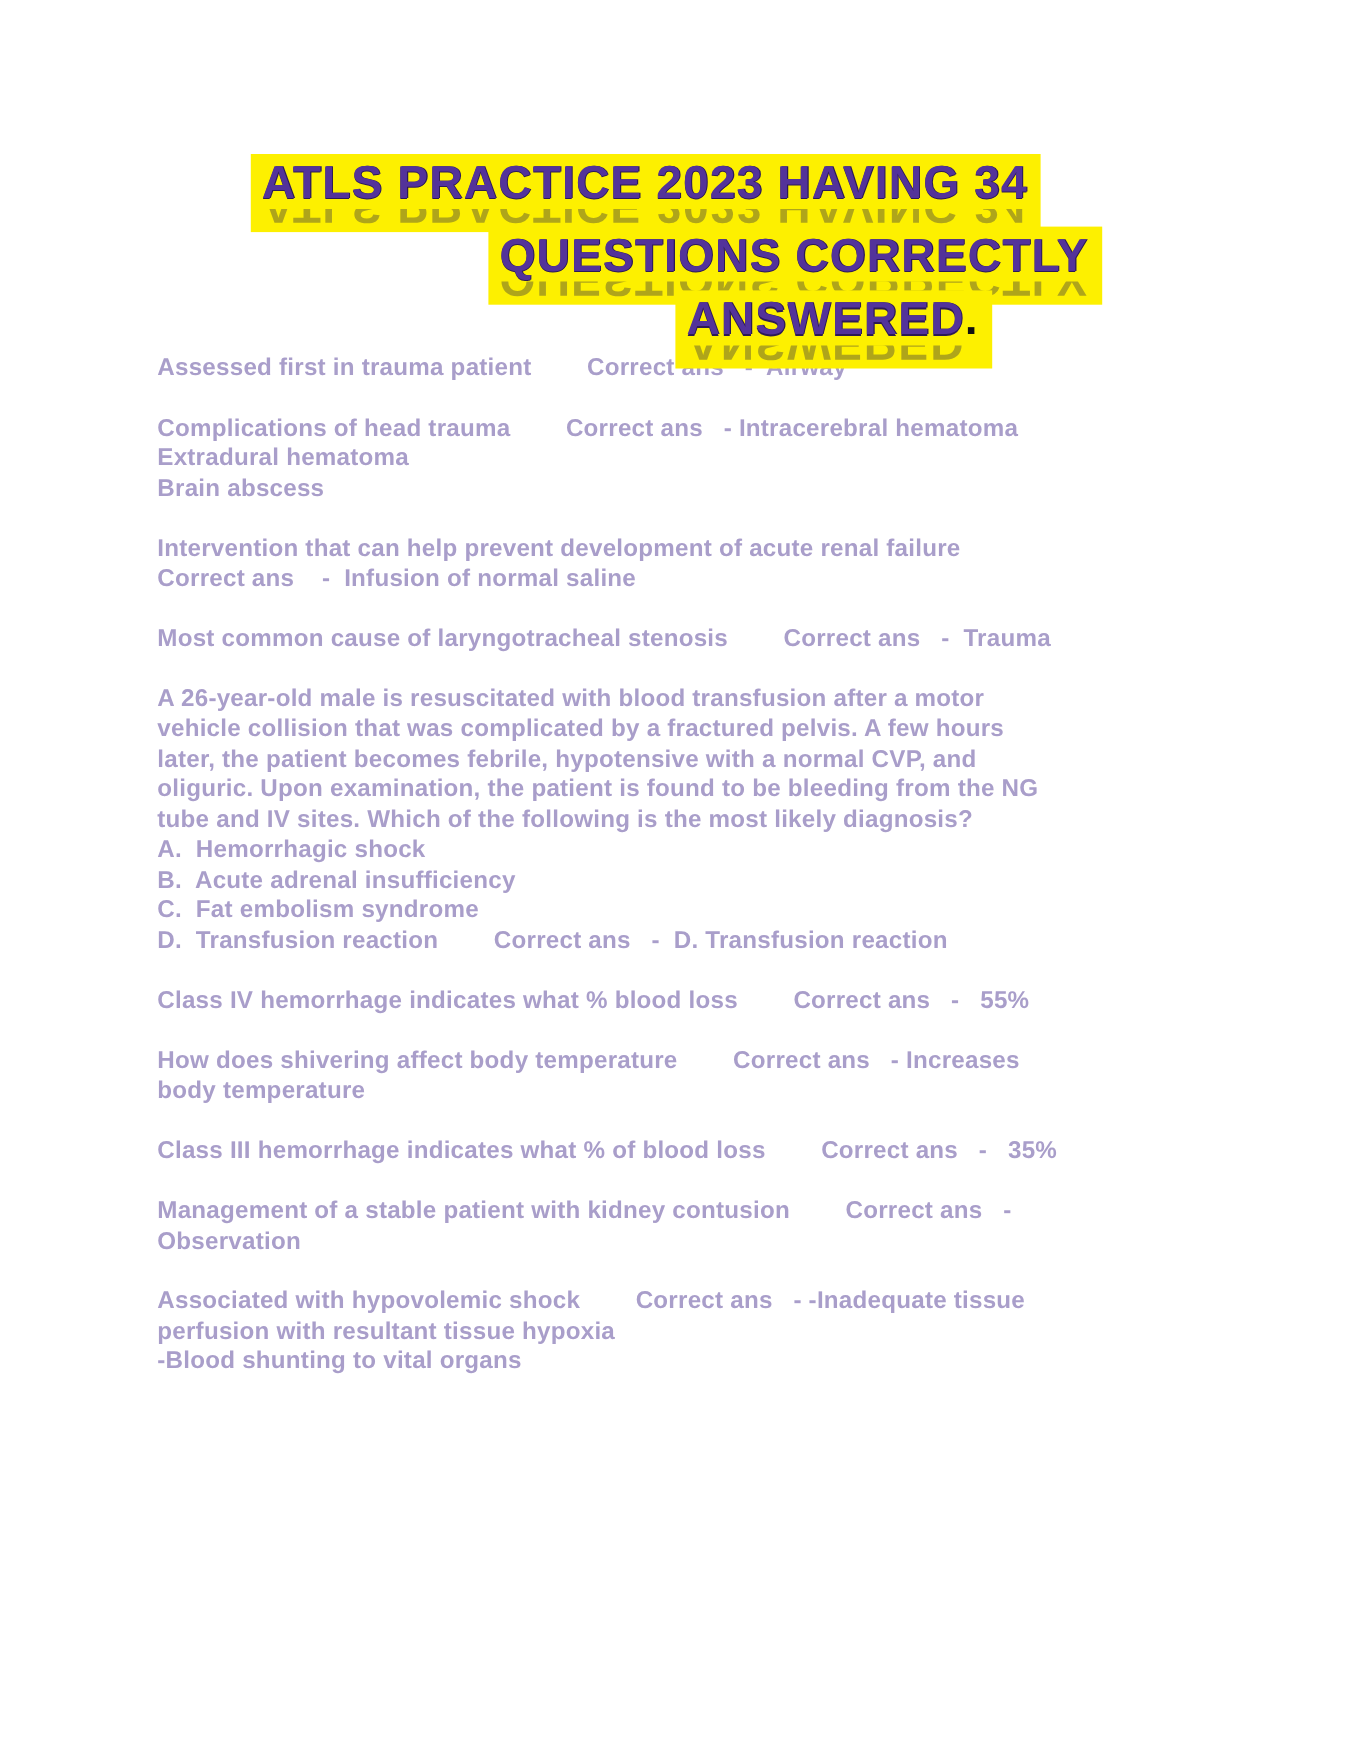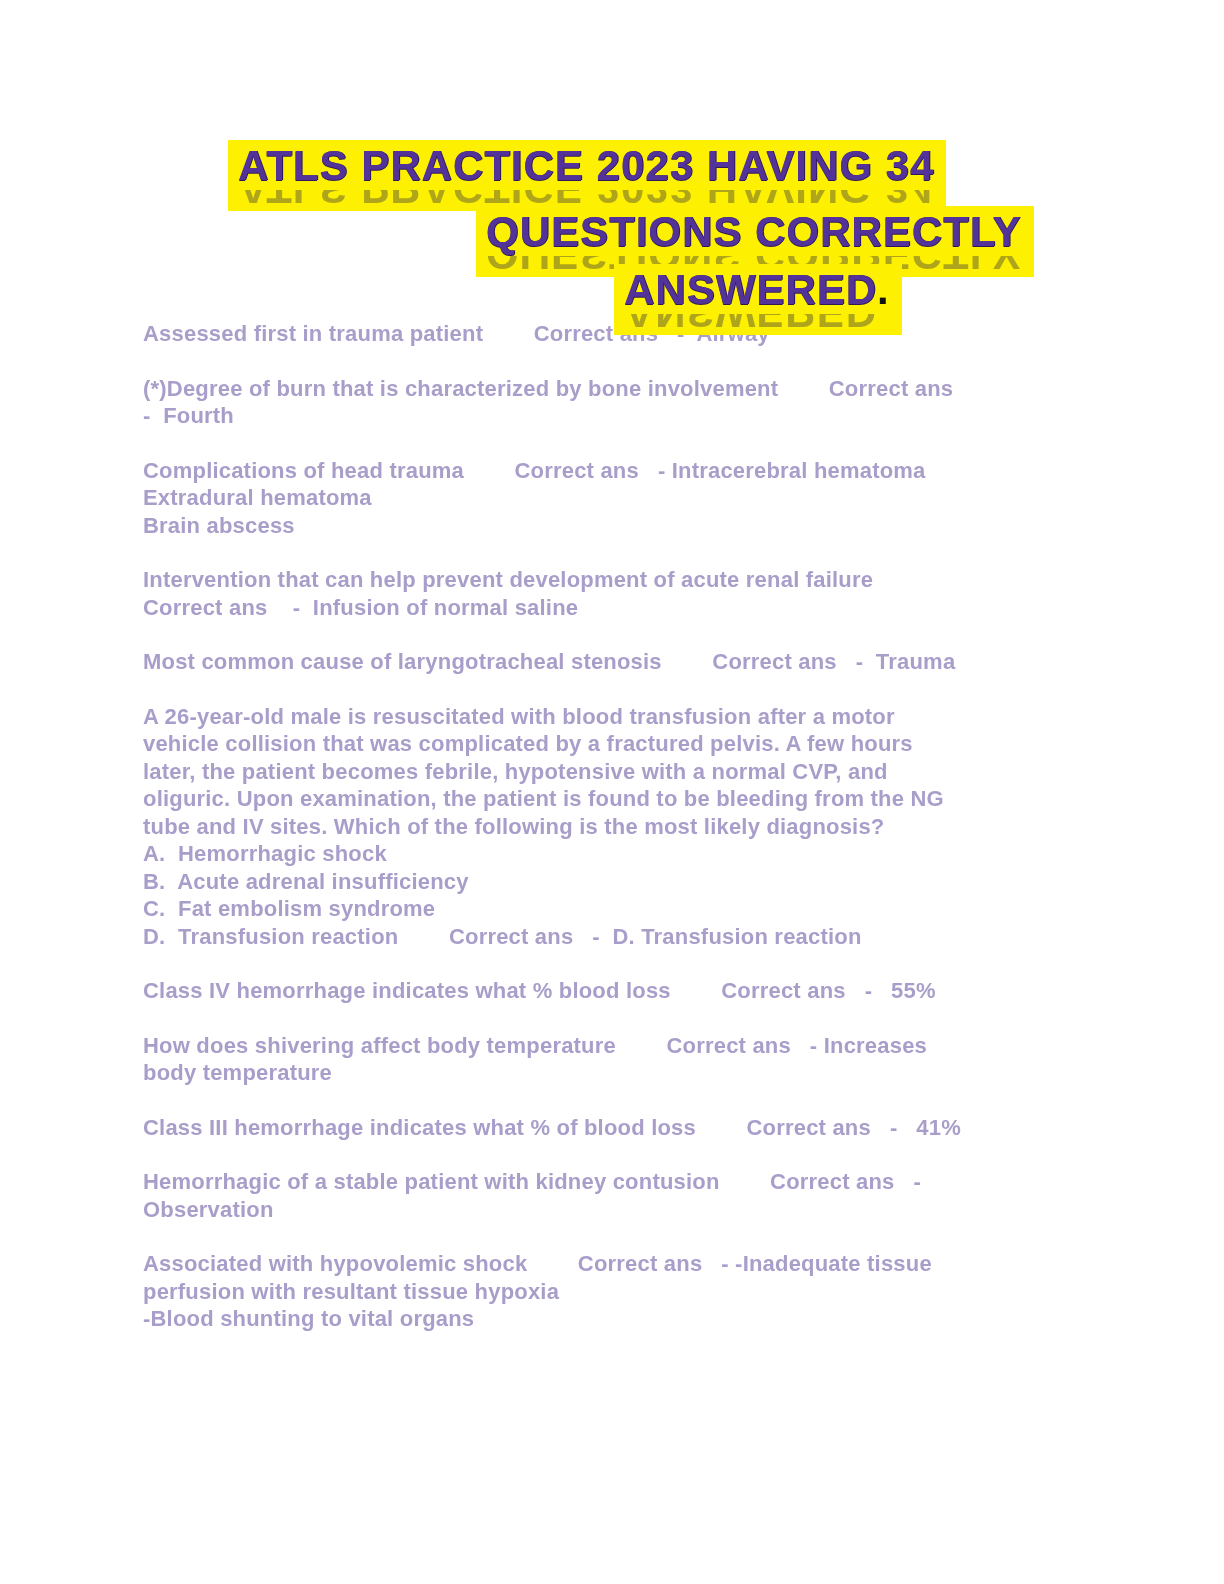--- a/index.html
+++ b/index.html
@@ -3,21 +3,21 @@
 <meta charset="utf-8">
 <style>
   html, body { margin:0; padding:0; background:#ffffff; }
   .page {
     position:relative; width:1224px; height:1340px; background:#ffffff;
     overflow:hidden; font-family:"Liberation Sans", sans-serif;
   }
   
   .t-line { position:absolute; }
   .t-line.l1 { left:228px; top:140px; z-index:1; }
-  .t-line.l2 { left:476px; top:206px; z-index:2; }
+  .t-line.l2 { left:444px; top:206px; z-index:2; }
   .t-line.l3 { left:614px; top:264px; z-index:3; }
   .hl {
     display:inline-block;
     background:var(--highlight, #fdf000);
     padding:3px 12px 0 10px;
   }
   .t-main, .t-refl {
     display:block;
     font-size:42px; font-weight:800; letter-spacing:1px; line-height:46px;
     white-space:nowrap;
@@ -63,41 +63,39 @@
     <div class="t-line l3">
       <span class="hl">
         <span class="t-main"><span>ANSWERED</span><span class="period">.</span></span>
         <span class="t-refl"><span>ANSWERED</span><span>.</span></span>
       </span>
     </div>
   </header>
 
   <main class="body">
     <p class="qa">Assessed first in trauma patient        Correct ans   -  Airway</p>
-    <p class="qa">(*)Degree of burn that is characterized by bone involvement        Correct ans
--  Fourth</p>
     <p class="qa">Complications of head trauma        Correct ans   - Intracerebral hematoma
 Extradural hematoma
 Brain abscess</p>
     <p class="qa">Intervention that can help prevent development of acute renal failure
 Correct ans    -  Infusion of normal saline</p>
     <p class="qa">Most common cause of laryngotracheal stenosis        Correct ans   -  Trauma</p>
     <p class="qa">A 26-year-old male is resuscitated with blood transfusion after a motor
 vehicle collision that was complicated by a fractured pelvis. A few hours
 later, the patient becomes febrile, hypotensive with a normal CVP, and
 oliguric. Upon examination, the patient is found to be bleeding from the NG
 tube and IV sites. Which of the following is the most likely diagnosis?
 A.  Hemorrhagic shock
 B.  Acute adrenal insufficiency
 C.  Fat embolism syndrome
 D.  Transfusion reaction        Correct ans   -  D. Transfusion reaction</p>
     <p class="qa">Class IV hemorrhage indicates what % blood loss        Correct ans   -   55%</p>
     <p class="qa">How does shivering affect body temperature        Correct ans   - Increases
 body temperature</p>
-    <p class="qa">Class III hemorrhage indicates what % of blood loss        Correct ans   -   41%</p>
-    <p class="qa">Hemorrhagic of a stable patient with kidney contusion        Correct ans   -
+    <p class="qa">Class III hemorrhage indicates what % of blood loss        Correct ans   -   35%</p>
+    <p class="qa">Management of a stable patient with kidney contusion        Correct ans   -
 Observation</p>
     <p class="qa">Associated with hypovolemic shock        Correct ans   - -Inadequate tissue
 perfusion with resultant tissue hypoxia
 -Blood shunting to vital organs</p>
   </main>
 
 </div>
 
 </body></html>

